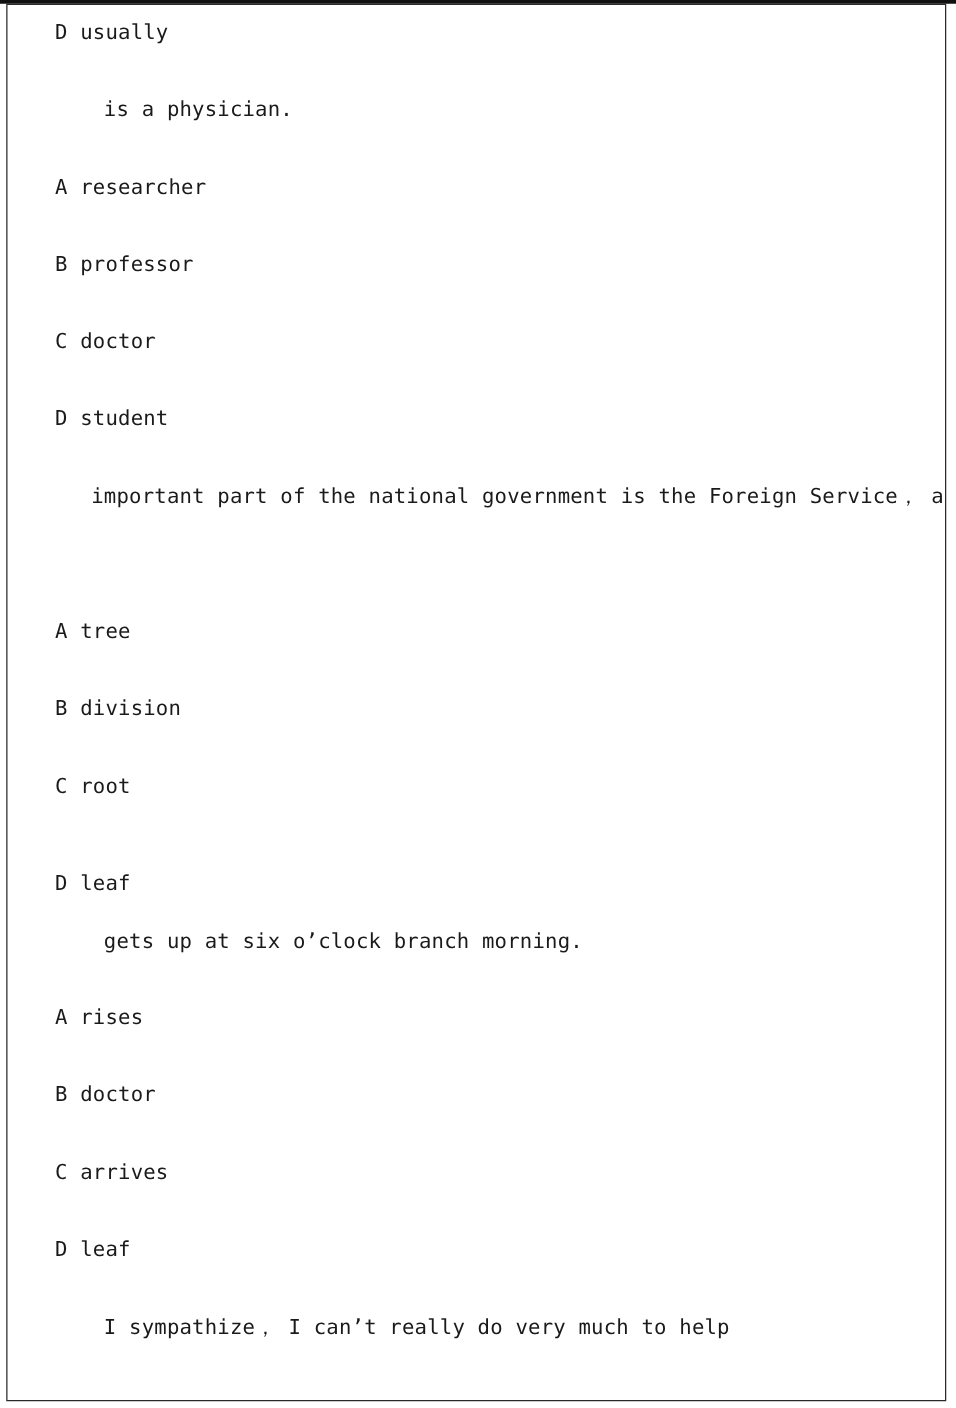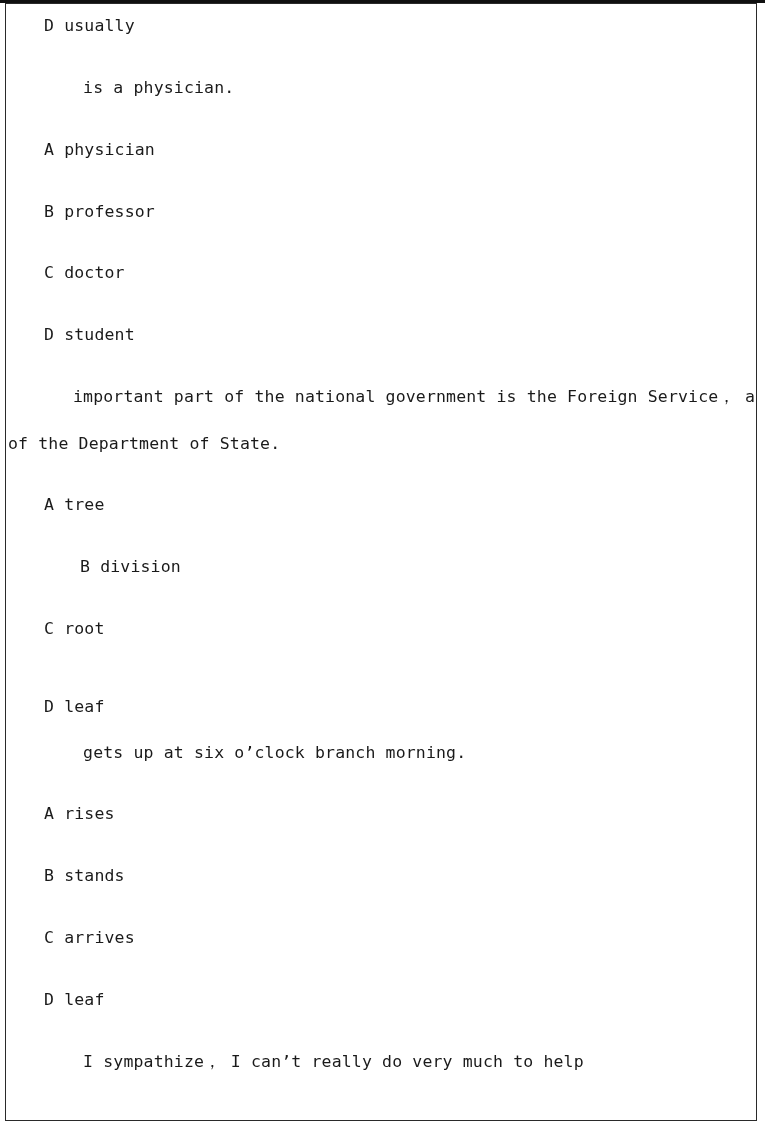--- a/index.html
+++ b/index.html
@@ -70,21 +70,21 @@
 
   .t-0  { top: 16px;   }
   .t-1  { top: 78px;   }
   .t-2  { top: 140px;  }
   .t-3  { top: 202px; text-align: center;  }
   .t-4  { top: 263px;  }
   .t-5  { top: 325px;  }
   .t-6  { top: 387px;  }
   .t-7  { top: 434px;  }
   .t-8  { top: 495px;  }
-  .t-9  { top: 557px; margin-left: 36px;  }
+  .t-9  { top: 557px;  }
   .t-10 { top: 619px;  }
   .t-11 { top: 681px; margin-top: 16px;  }
   .t-12 { top: 743px;  }
   .t-13 { top: 804px;  }
   .t-14 { top: 866px;  }
   .t-15 { top: 928px;  }
   .t-16 { top: 990px;  }
   .t-17 { top: 1052px; }
 </style>
 </head>
@@ -92,31 +92,30 @@
 
 <div id="page">
 
   <div id="page-frame"></div>
   <div id="page-frame-top"></div>
 
   <div id="content">
 
     <div class="line ind-option t-0">D usually</div>
     <div class="line ind-para   t-1"> is a physician.</div>
-    <div class="line ind-option t-2">A physician</div>
+    <div class="line ind-option t-2">A researcher</div>
     <div class="line ind-option t-3">B professor</div>
     <div class="line ind-option t-4">C doctor</div>
     <div class="line ind-option t-5">D student</div>
     <div class="line ind-para   t-6">important part of the national government is the Foreign Service， a branch</div>
-    <div class="line ind-cont   t-7">of the Department of State.</div>
     <div class="line ind-option t-8">A tree</div>
     <div class="line ind-option t-9">B division</div>
     <div class="line ind-option t-10">C root</div>
     <div class="line ind-option t-11">D leaf</div>
     <div class="line ind-para   t-12"> gets up at six o’clock branch morning.</div>
     <div class="line ind-option t-13">A rises</div>
-    <div class="line ind-option t-14">B stands</div>
+    <div class="line ind-option t-14">B doctor</div>
     <div class="line ind-option t-15">C arrives</div>
     <div class="line ind-option t-16">D leaf</div>
     <div class="line ind-para   t-17"> I sympathize， I can’t really do very much to help</div>
 
   </div>
 </div>
 
 </body></html>

